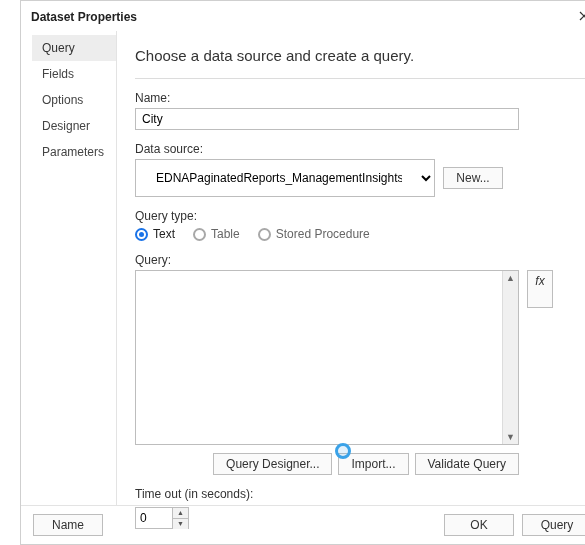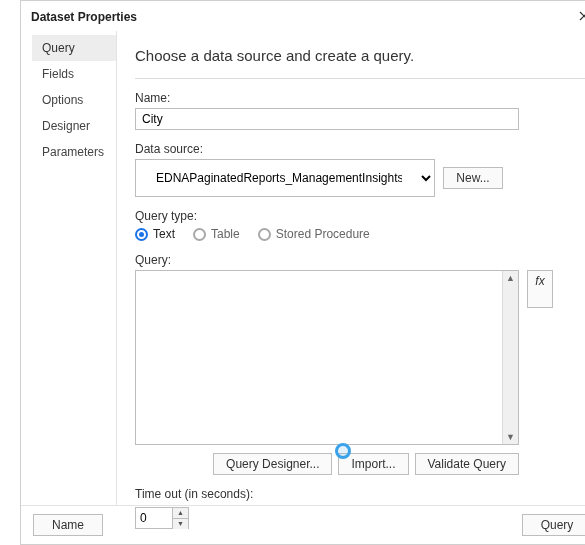--- a/index.html
+++ b/index.html
@@ -346,17 +346,18 @@
           </div>
         </div>
       </div>
 
     </div>
   </div>
 
   <div class="footer">
     <button class="btn btn-wide">Name</button>
     <div class="right">
+      <button class="btn btn-wide">OK</button>
       <button class="btn btn-wide">Query</button>
     </div>
   </div>
 
 </div>
 
 </body></html>

